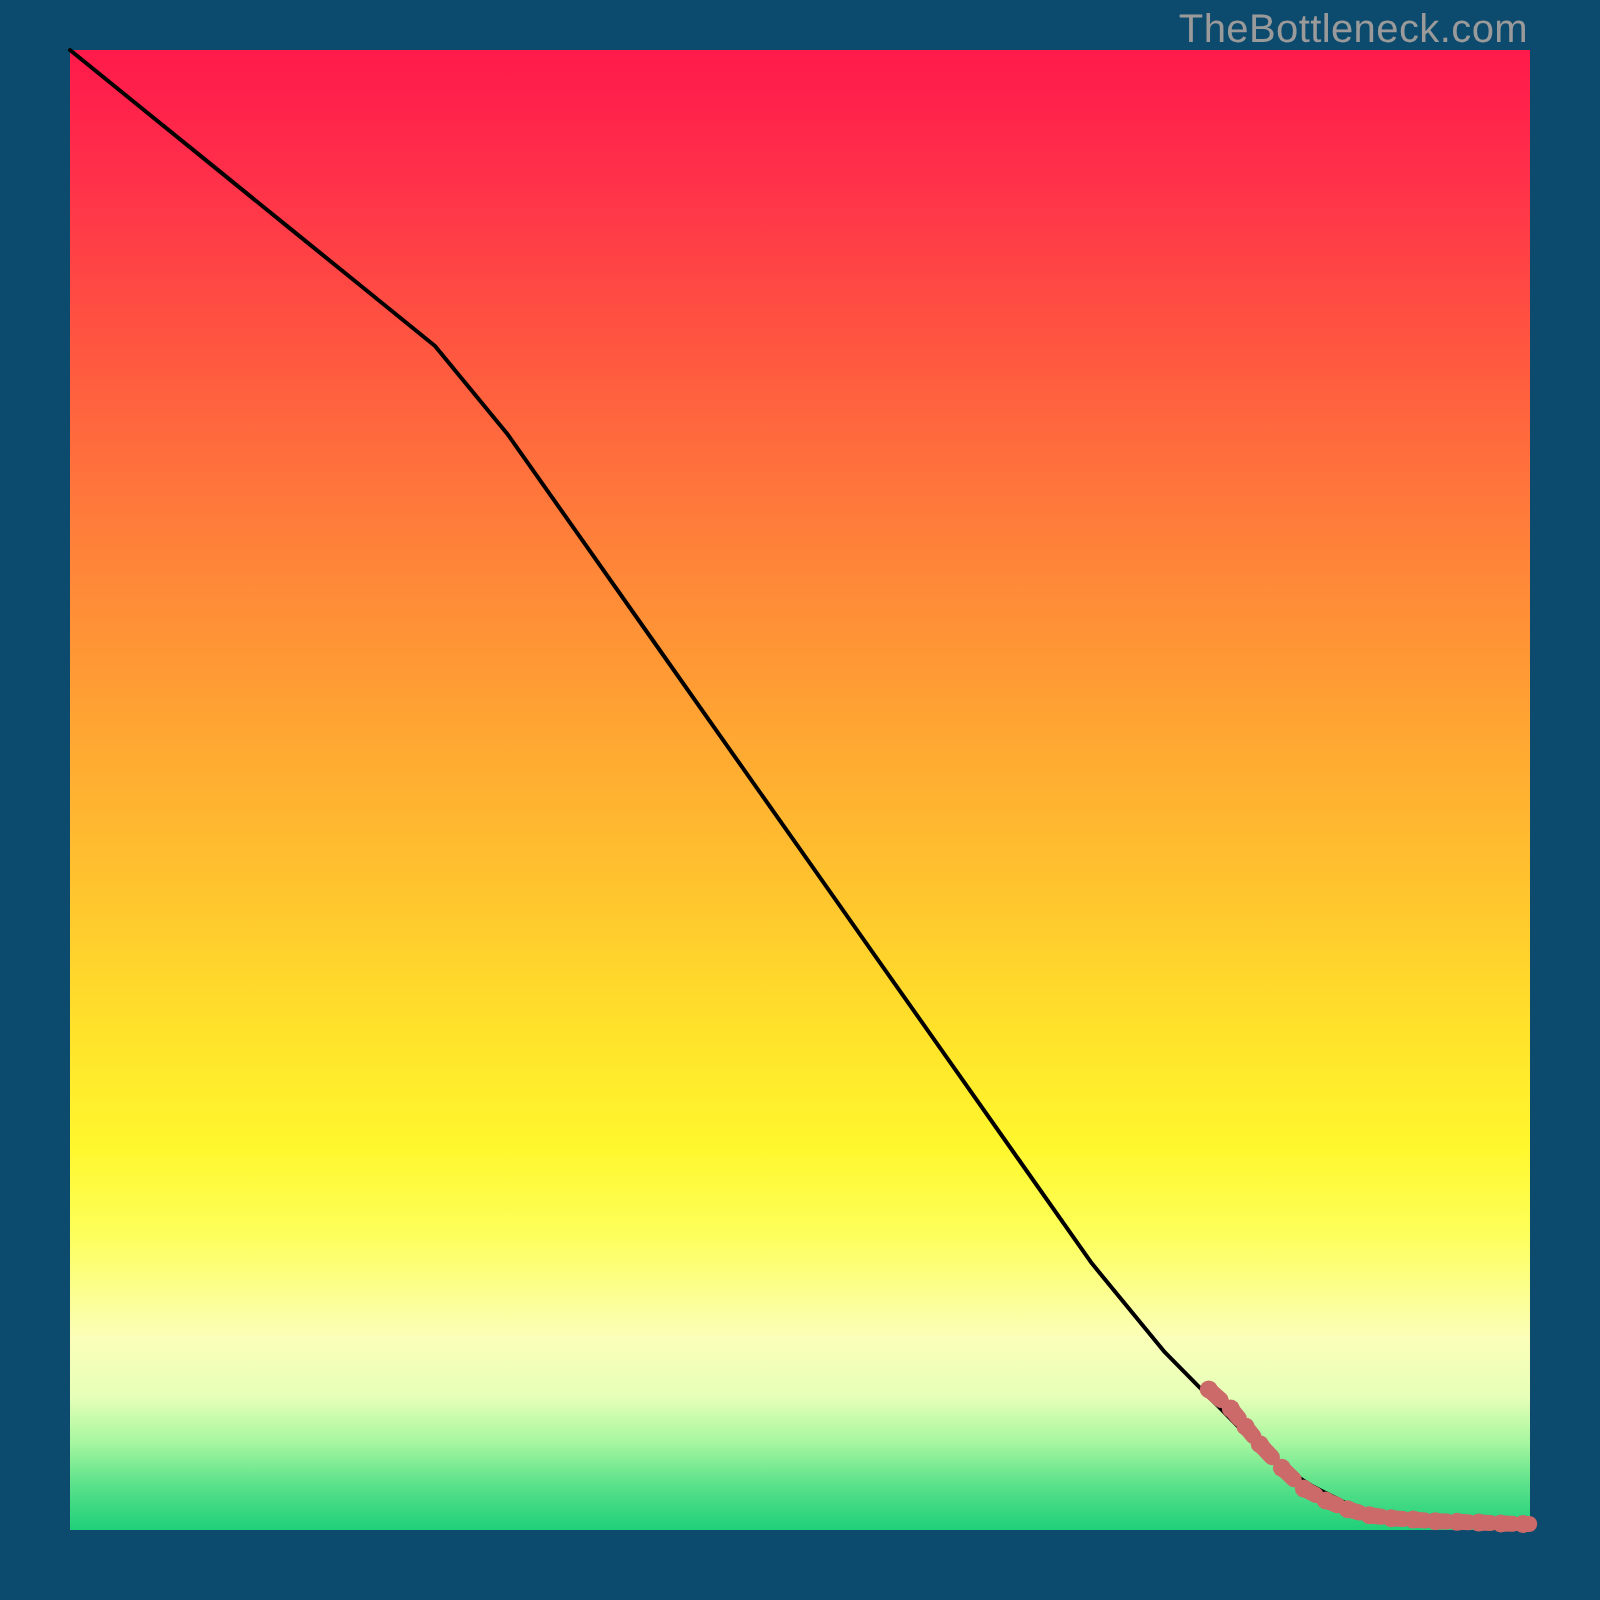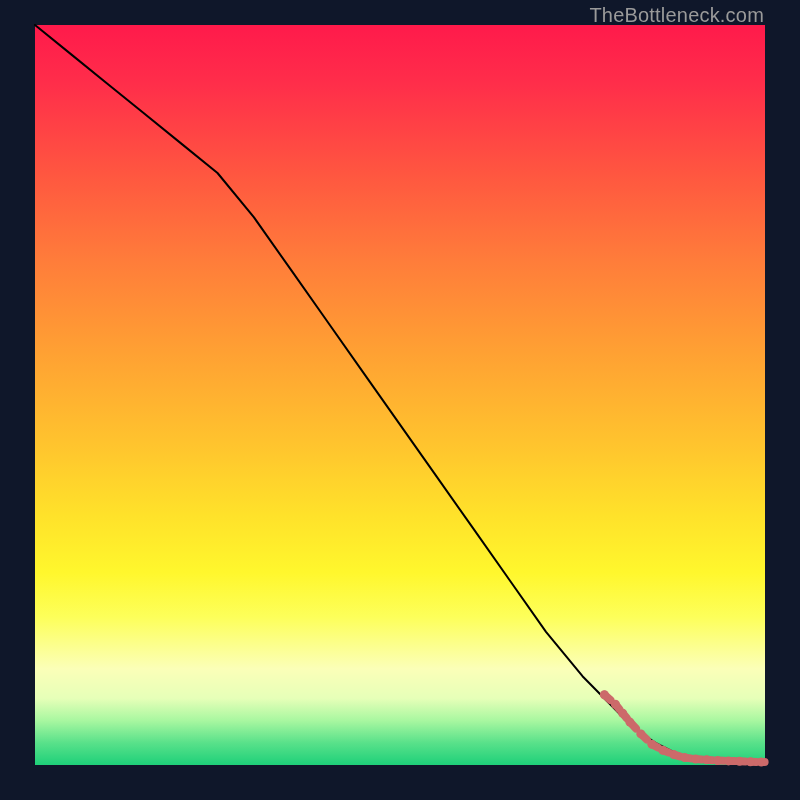--- a/index.html
+++ b/index.html
@@ -8,21 +8,21 @@
     width: 800px;
     height: 800px;
     background: #000;
     overflow: hidden;
     font-family: Arial, Helvetica, sans-serif;
   }
   .frame {
     position: absolute;
     left: 0; top: 0;
     width: 800px; height: 800px;
-    background: #0f172a;
+    background: #0c4a6e;
   }
   .plot {
     position: absolute;
     left: 35px;
     top: 25px;
     width: 730px;
     height: 740px;
     
     background: linear-gradient(
       to bottom,

